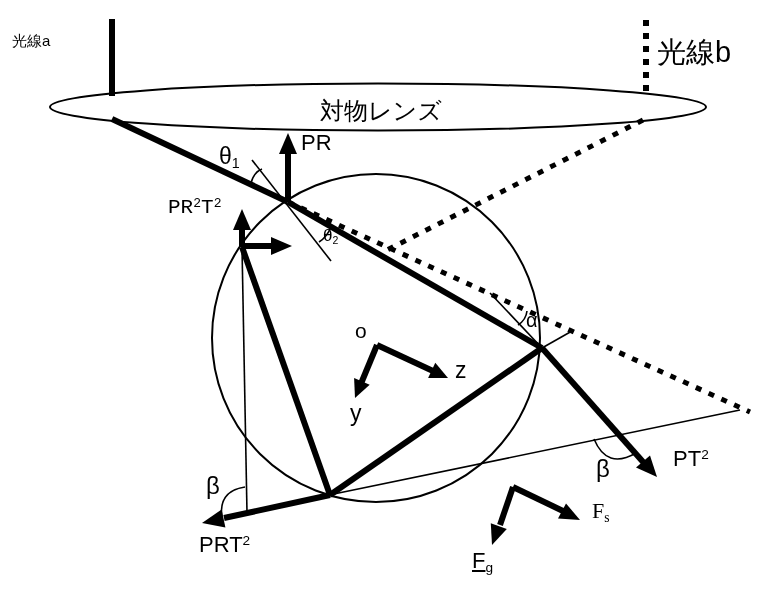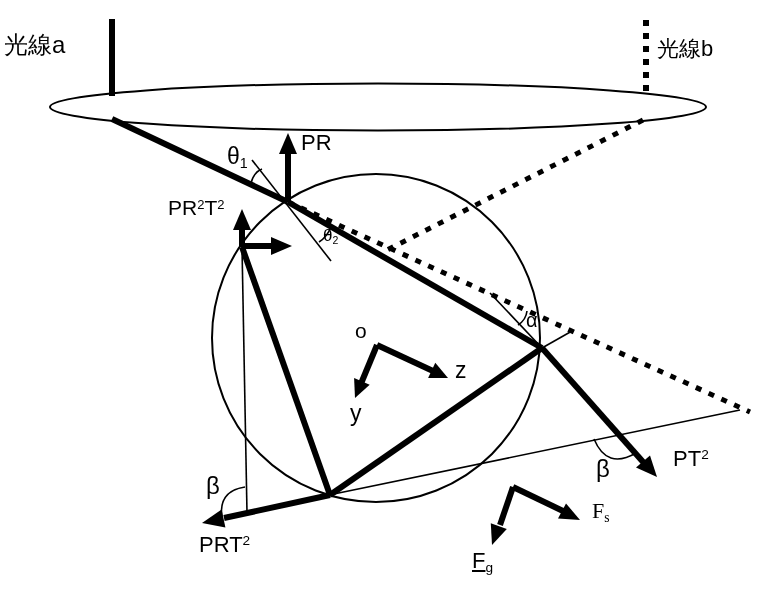--- a/index.html
+++ b/index.html
@@ -87,29 +87,30 @@
     <g>
       <line class="thick" x1="377" y1="345" x2="433" y2="371" stroke-width="7"></line>
       <polygon points="448,378 428.1,378.1 435.3,362.7"></polygon>
     </g>
     <g>
       <line class="thick" x1="377" y1="345" x2="360" y2="386" stroke-width="7"></line>
       <polygon points="355,398 354.1,378.1 369.7,384.7"></polygon>
     </g>
   </svg>
 
-  <div class="lbl" style="left:4px;top:33px;font-size:24px;">光線a</div>
-  <div class="lbl" style="left:657px;top:38px;font-size:22px;">光線b</div>
+  <div class="lbl" style="left:12px;top:33px;font-size:15px;">光線a</div>
+  <div class="lbl" style="left:657px;top:38px;font-size:29px;">光線b</div>
+  <div class="lbl" style="left:320px;top:99px;font-size:24px;">対物レンズ</div>
   <div class="lbl" style="left:301px;top:132px;font-size:22px;">PR</div>
 
-  <div class="lbl" style="left:227px;top:145px;font-size:23px;">
+  <div class="lbl" style="left:219px;top:145px;font-size:23px;">
     <span>θ</span><span class="sub">1</span>
   </div>
 
-  <div class="lbl" style="left:168px;top:197px;font-size:21px;">
+  <div class="lbl" style="left:168px;top:197px;font-size:21px;font-family:Liberation Mono, monospace;">
     <span>PR</span><span class="sup">2</span><span>T</span><span class="sup">2</span>
   </div>
 
   <div class="lbl" style="left:323px;top:227px;font-size:17px;">
     <span>θ</span><span class="sub">2</span>
   </div>
 
   <div class="lbl" style="left:526px;top:310px;font-size:20px;">α</div>
   <div class="lbl" style="left:355px;top:320px;font-size:21px;">o</div>
   <div class="lbl" style="left:455px;top:359px;font-size:23px;">z</div>

